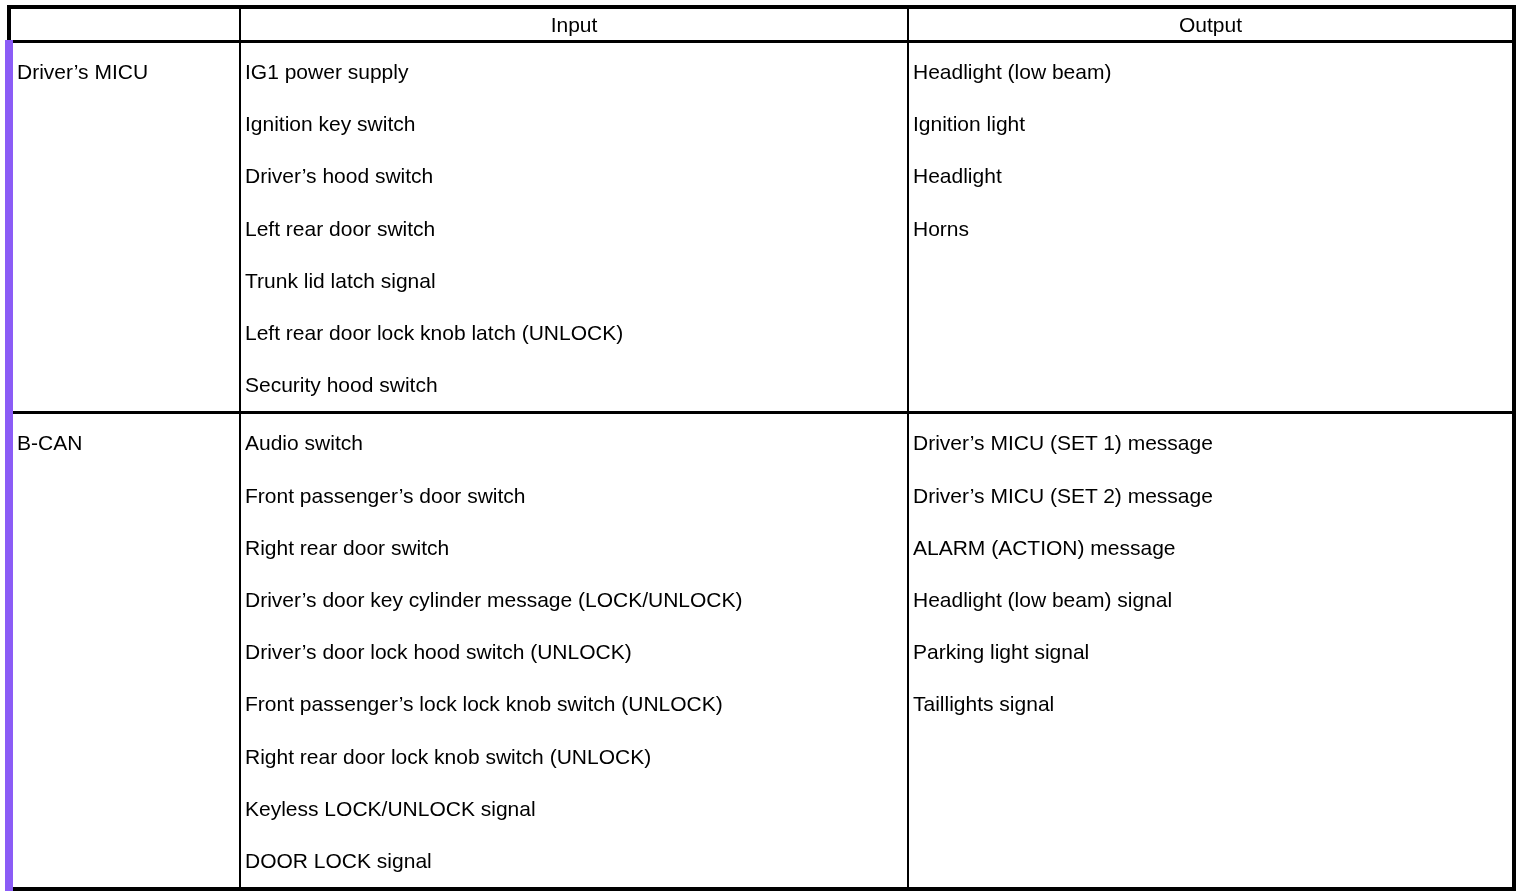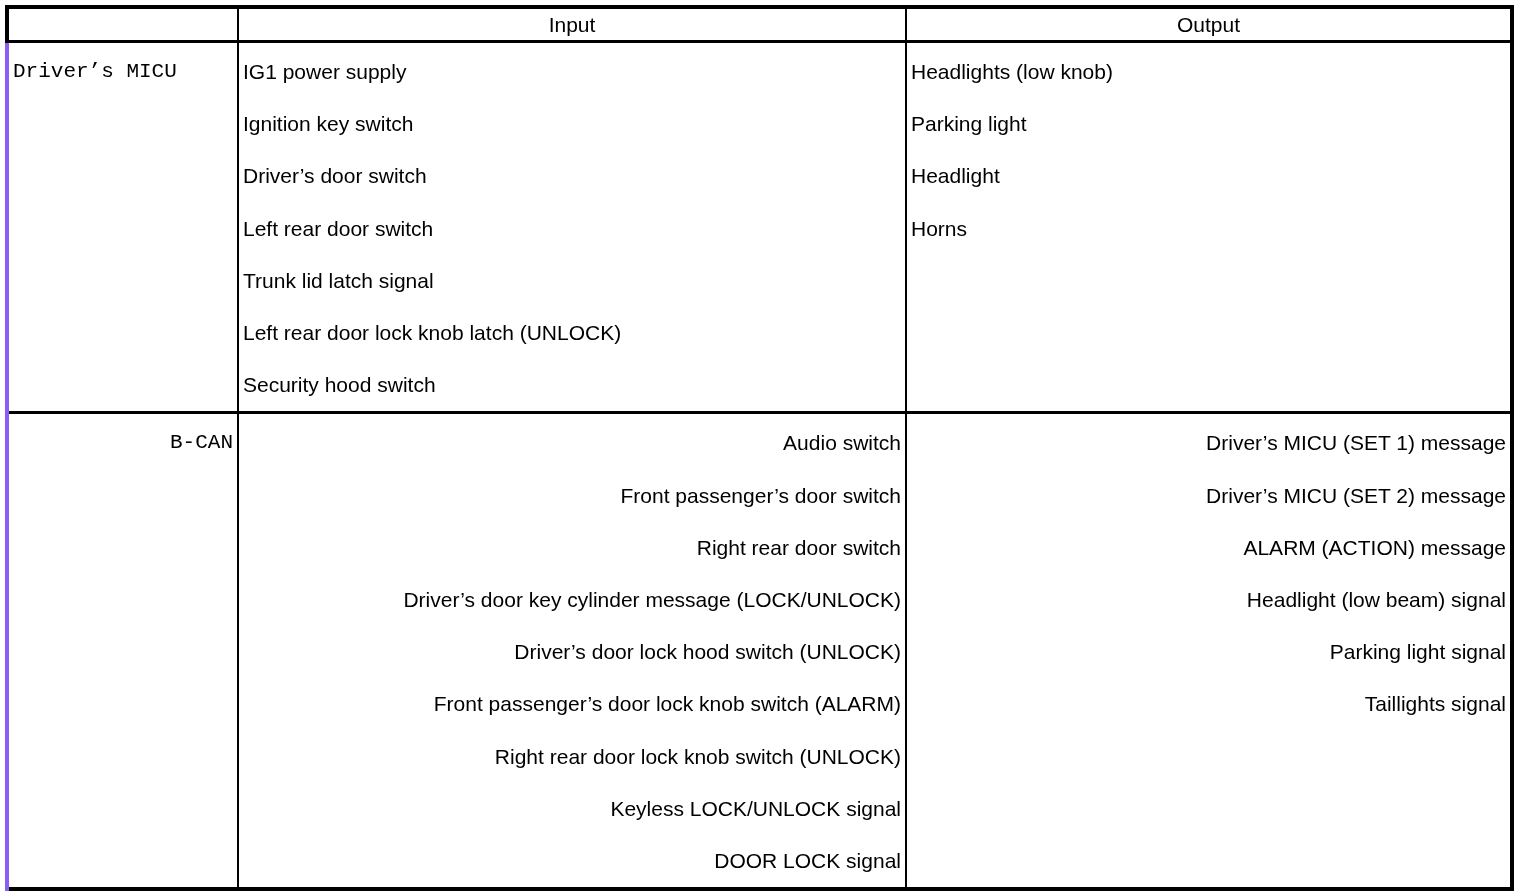--- a/index.html
+++ b/index.html
@@ -45,23 +45,22 @@
     border-right: 4px solid #000000;
   }
   td {
     border: 2px solid #000000;
     vertical-align: top;
     padding: 3px 4px 0 4px;
     font-size: 21px;
   }
   tr.row-bcan td {
     border-top: 3px solid #000000;
-    text-align: right;
   }
-  td.src-col { border-left: 4px solid #8b5cf6; font-family: Liberation Mono, monospace; }
+  td.src-col { border-left: 8px solid #8b5cf6; }
   td.out-col { border-right: 4px solid #000000; }
   tr.row-micu td { height: 361px; }
   tr.row-bcan td { height: 467px; }
   .item {
     margin: 0;
     line-height: 52.2px;
     white-space: nowrap;
     overflow: hidden;
   }
 </style>
@@ -83,44 +82,44 @@
       </tr>
     </thead>
     <tbody>
       <tr class="row-micu">
         <td class="src-col">
           <p class="item">Driver’s MICU</p>
         </td>
         <td>
             <p class="item">IG1 power supply</p>
             <p class="item">Ignition key switch</p>
-            <p class="item">Driver’s door switch</p>
+            <p class="item">Driver’s hood switch</p>
             <p class="item">Left rear door switch</p>
             <p class="item">Trunk lid latch signal</p>
             <p class="item">Left rear door lock knob latch (UNLOCK)</p>
             <p class="item">Security hood switch</p>
           </td>
         <td class="out-col">
-            <p class="item">Headlights (low knob)</p>
-            <p class="item">Parking light</p>
+            <p class="item">Headlight (low beam)</p>
+            <p class="item">Ignition light</p>
             <p class="item">Headlight</p>
             <p class="item">Horns</p>
           </td>
       </tr>
       <tr class="row-bcan">
         <td class="src-col">
           <p class="item">B-CAN</p>
         </td>
         <td>
             <p class="item">Audio switch</p>
             <p class="item">Front passenger’s door switch</p>
             <p class="item">Right rear door switch</p>
             <p class="item">Driver’s door key cylinder message (LOCK/UNLOCK)</p>
             <p class="item">Driver’s door lock hood switch (UNLOCK)</p>
-            <p class="item">Front passenger’s door lock knob switch (ALARM)</p>
+            <p class="item">Front passenger’s lock lock knob switch (UNLOCK)</p>
             <p class="item">Right rear door lock knob switch (UNLOCK)</p>
             <p class="item">Keyless LOCK/UNLOCK signal</p>
             <p class="item">DOOR LOCK signal</p>
           </td>
         <td class="out-col">
             <p class="item">Driver’s MICU (SET 1) message</p>
             <p class="item">Driver’s MICU (SET 2) message</p>
             <p class="item">ALARM (ACTION) message</p>
             <p class="item">Headlight (low beam) signal</p>
             <p class="item">Parking light signal</p>

